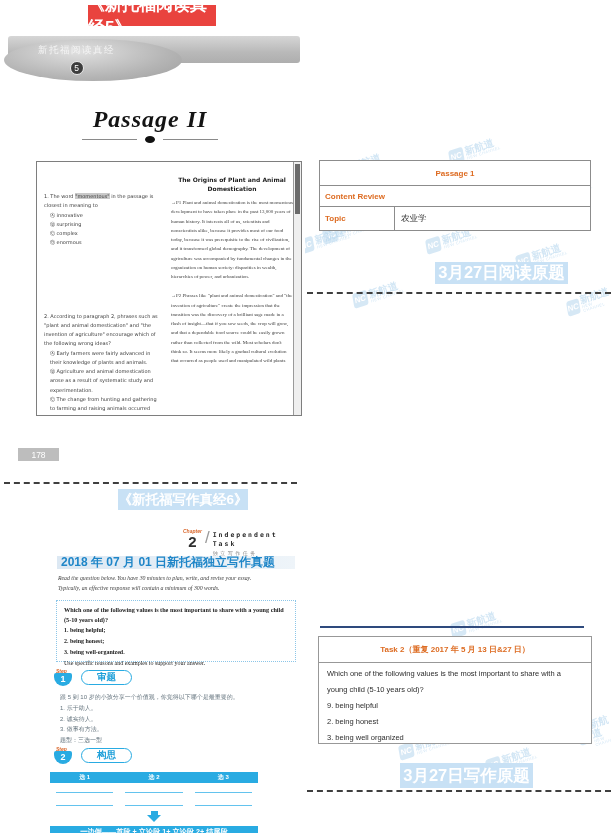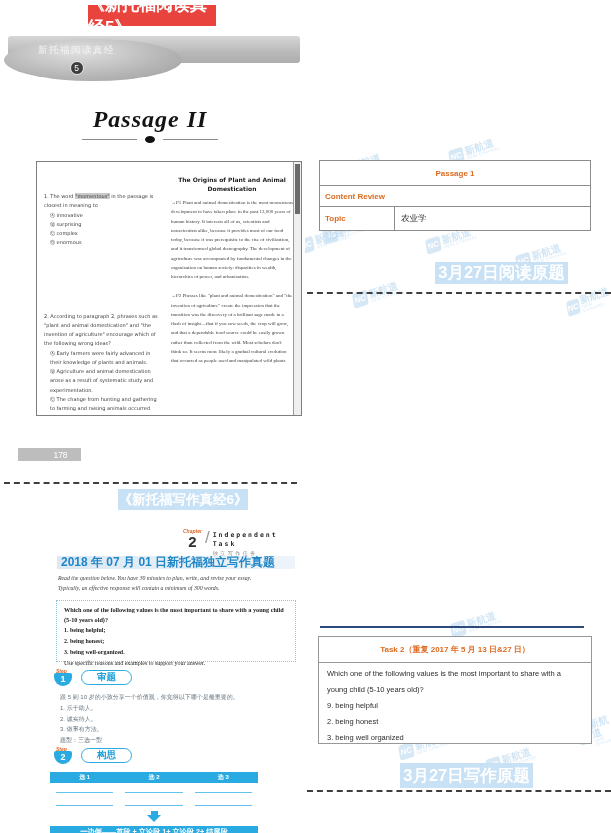--- a/index.html
+++ b/index.html
@@ -43,21 +43,21 @@
   .qcol .opt{padding-left:6px;}
   .pcol{position:absolute;left:127px;top:9px;width:122px;font-size:5px;line-height:1.85;color:#3c3c3c;
      font-family:"Liberation Serif",serif;}
   .ptitle{font-weight:bold;text-align:center;font-size:6px;line-height:1.5;margin-bottom:5px;color:#1e1e1e;
      font-family:"DejaVu Sans",sans-serif;}
   .p2{margin-top:10px;}
   .hl{background:#c9c9c9;}
   .scrollbar{position:absolute;right:0;top:0;width:7px;height:100%;background:#efefef;border-left:1px solid #9a9a9a;}
   .scroll-thumb{position:absolute;top:2px;left:1px;width:5px;height:50px;background:#6b6b6b;}
   #page-number{left:18px;top:448px;width:41px;height:13px;background:#bdbdbd;color:#fff;font-size:8.5px;
-     display:flex;align-items:center;justify-content:center;padding-left:22px;}
+     display:flex;align-items:center;justify-content:center;}
 
   
   .dashline{border-top:2px dashed #3f3f3f;height:0;}
   #dash-left{left:4px;top:482px;width:293px;}
   #dash-right-top{left:307px;top:292px;width:304px;}
   #dash-right-bottom{left:307px;top:790px;width:304px;}
 
   
   .doc-table{border-collapse:collapse;background:#fff;}
   .doc-table td{border:1px solid #8c8c8c;}

